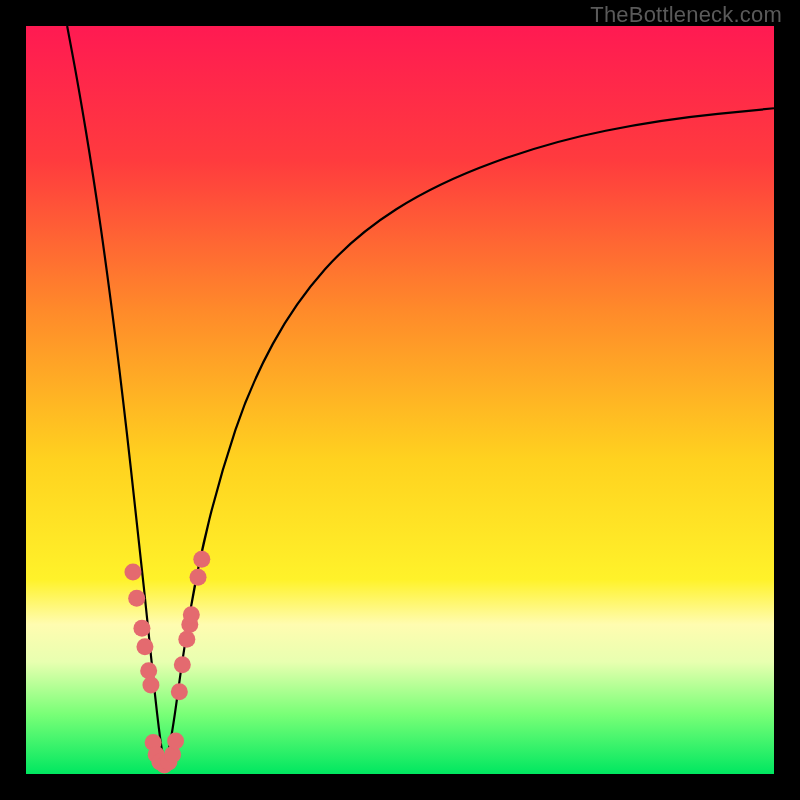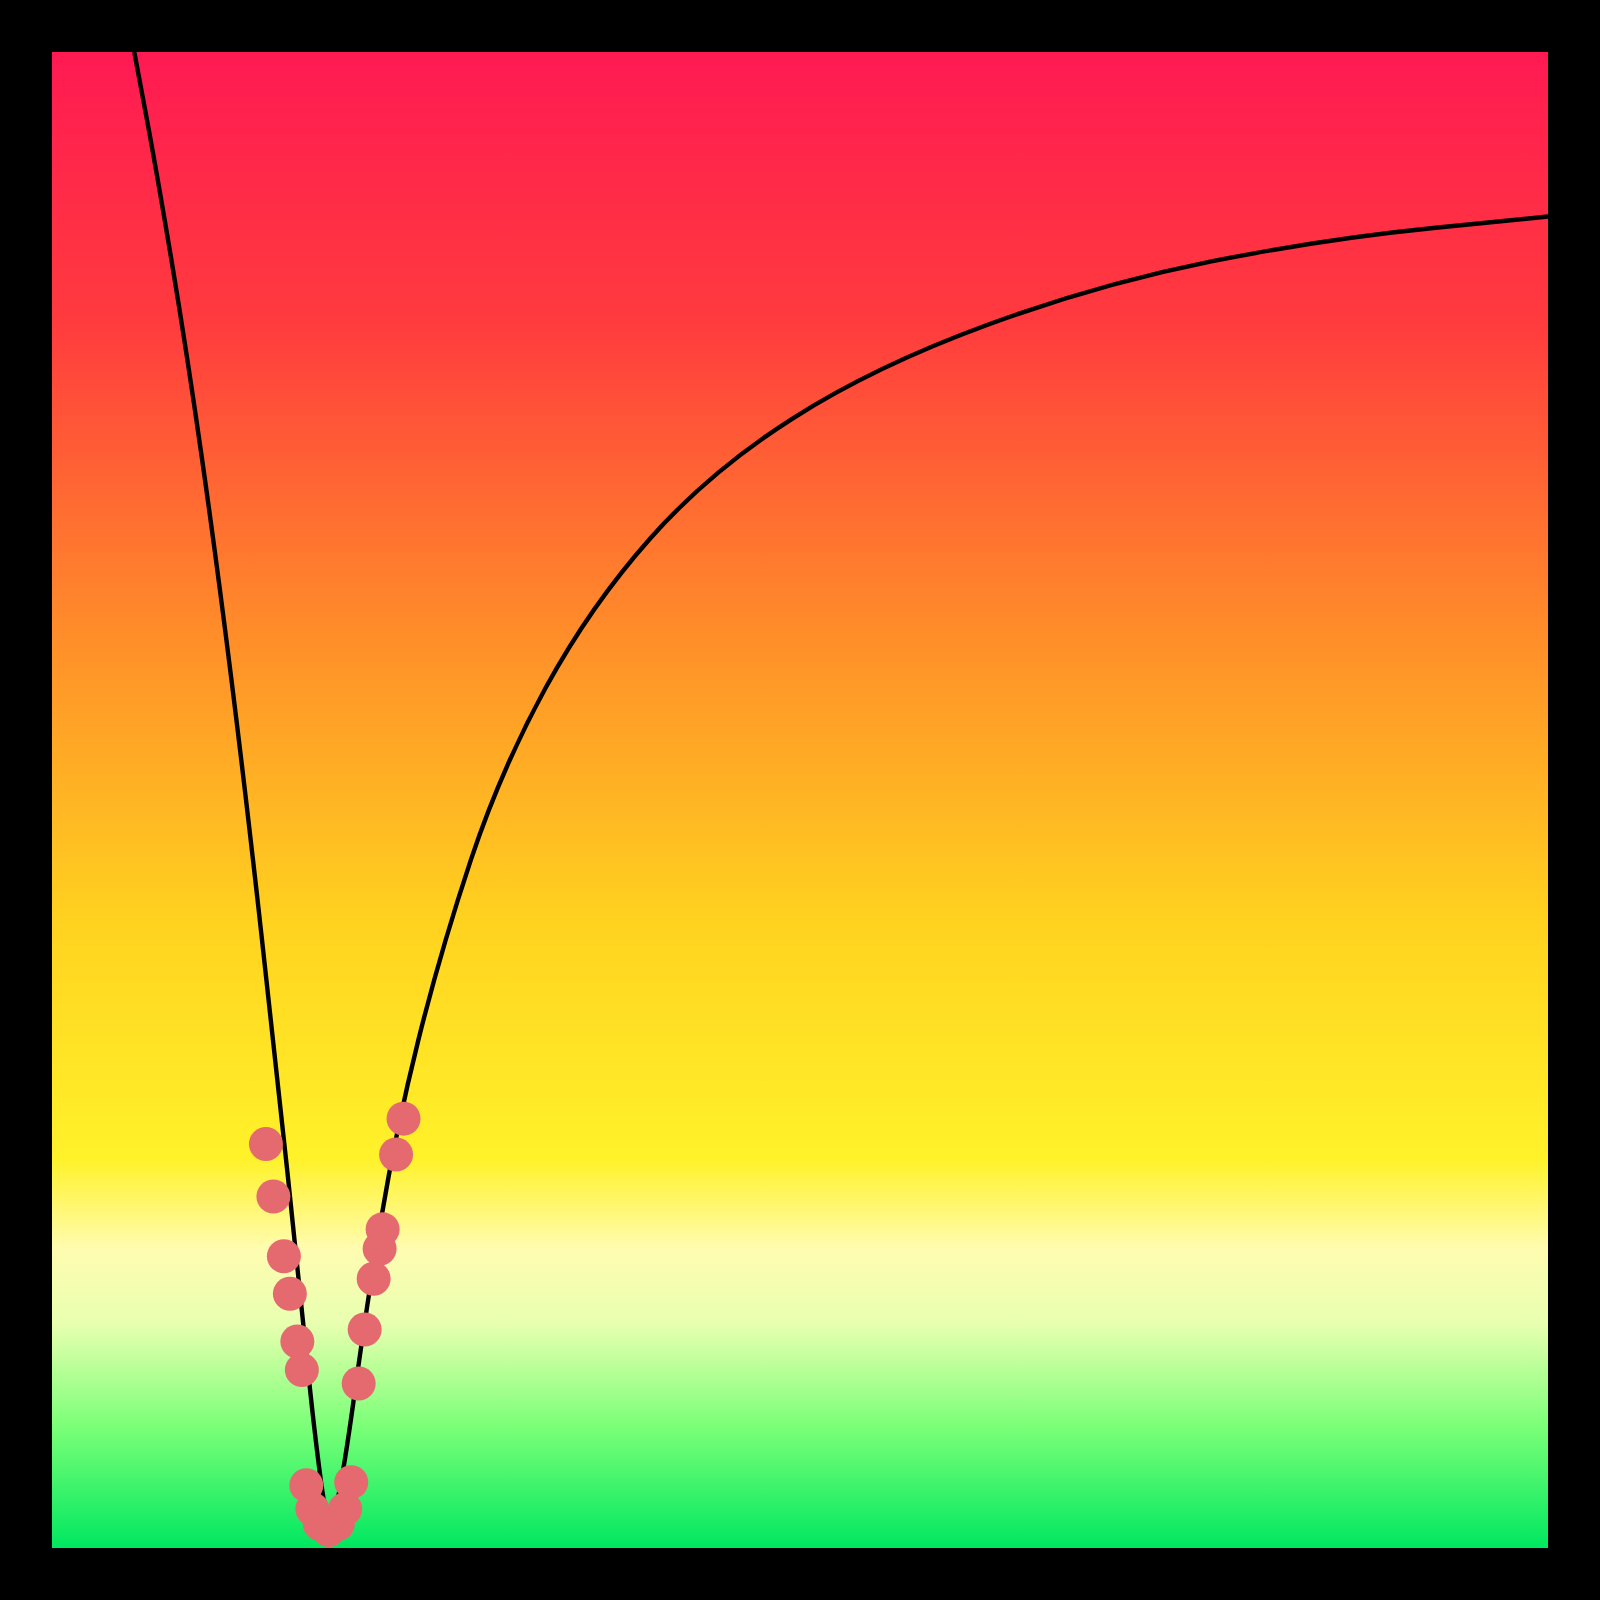--- a/index.html
+++ b/index.html
@@ -70,13 +70,14 @@
         <circle cx="153.34" cy="665.72" r="8.5" fill="#e46a6f"></circle>
         <circle cx="156.33" cy="638.79" r="8.5" fill="#e46a6f"></circle>
         <circle cx="160.82" cy="613.36" r="8.5" fill="#e46a6f"></circle>
         <circle cx="163.81" cy="598.40" r="8.5" fill="#e46a6f"></circle>
         <circle cx="165.31" cy="588.68" r="8.5" fill="#e46a6f"></circle>
         <circle cx="172.04" cy="551.28" r="8.5" fill="#e46a6f"></circle>
         <circle cx="175.78" cy="533.32" r="8.5" fill="#e46a6f"></circle>
       </g>
   </svg>
 
+  <div class="watermark">TheBottleneck.com</div>
 </div>
 
 </body></html>

